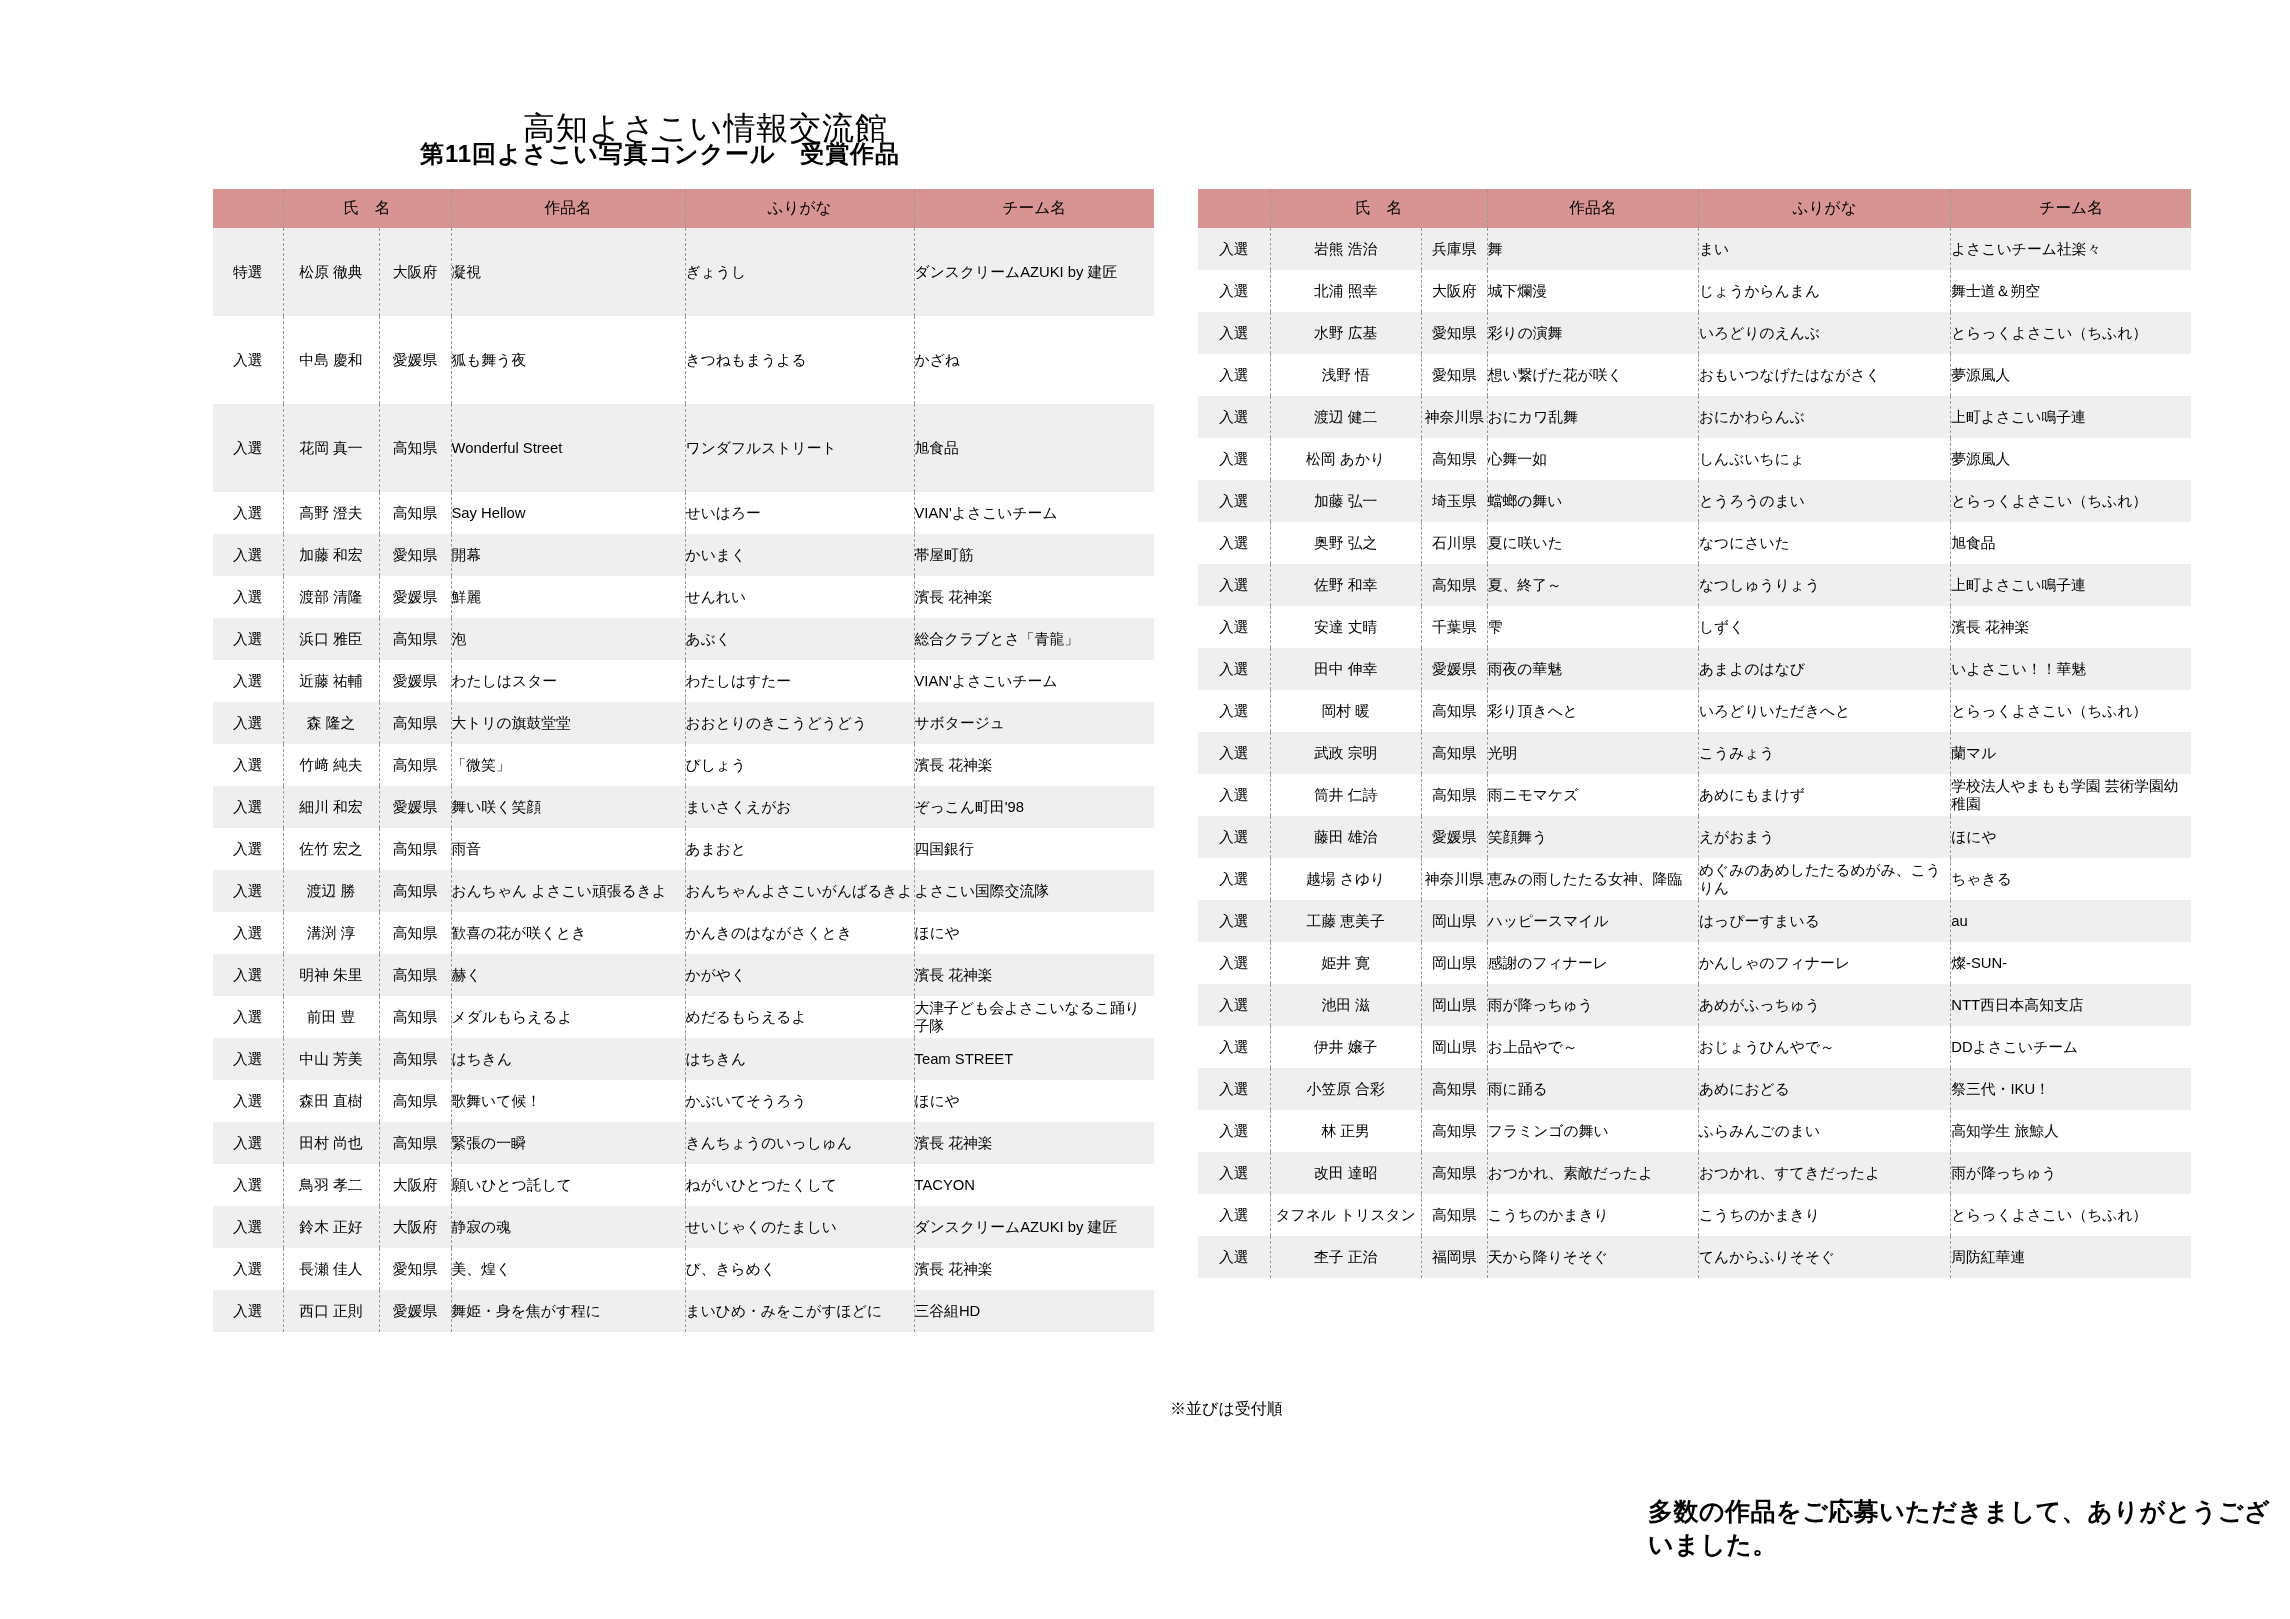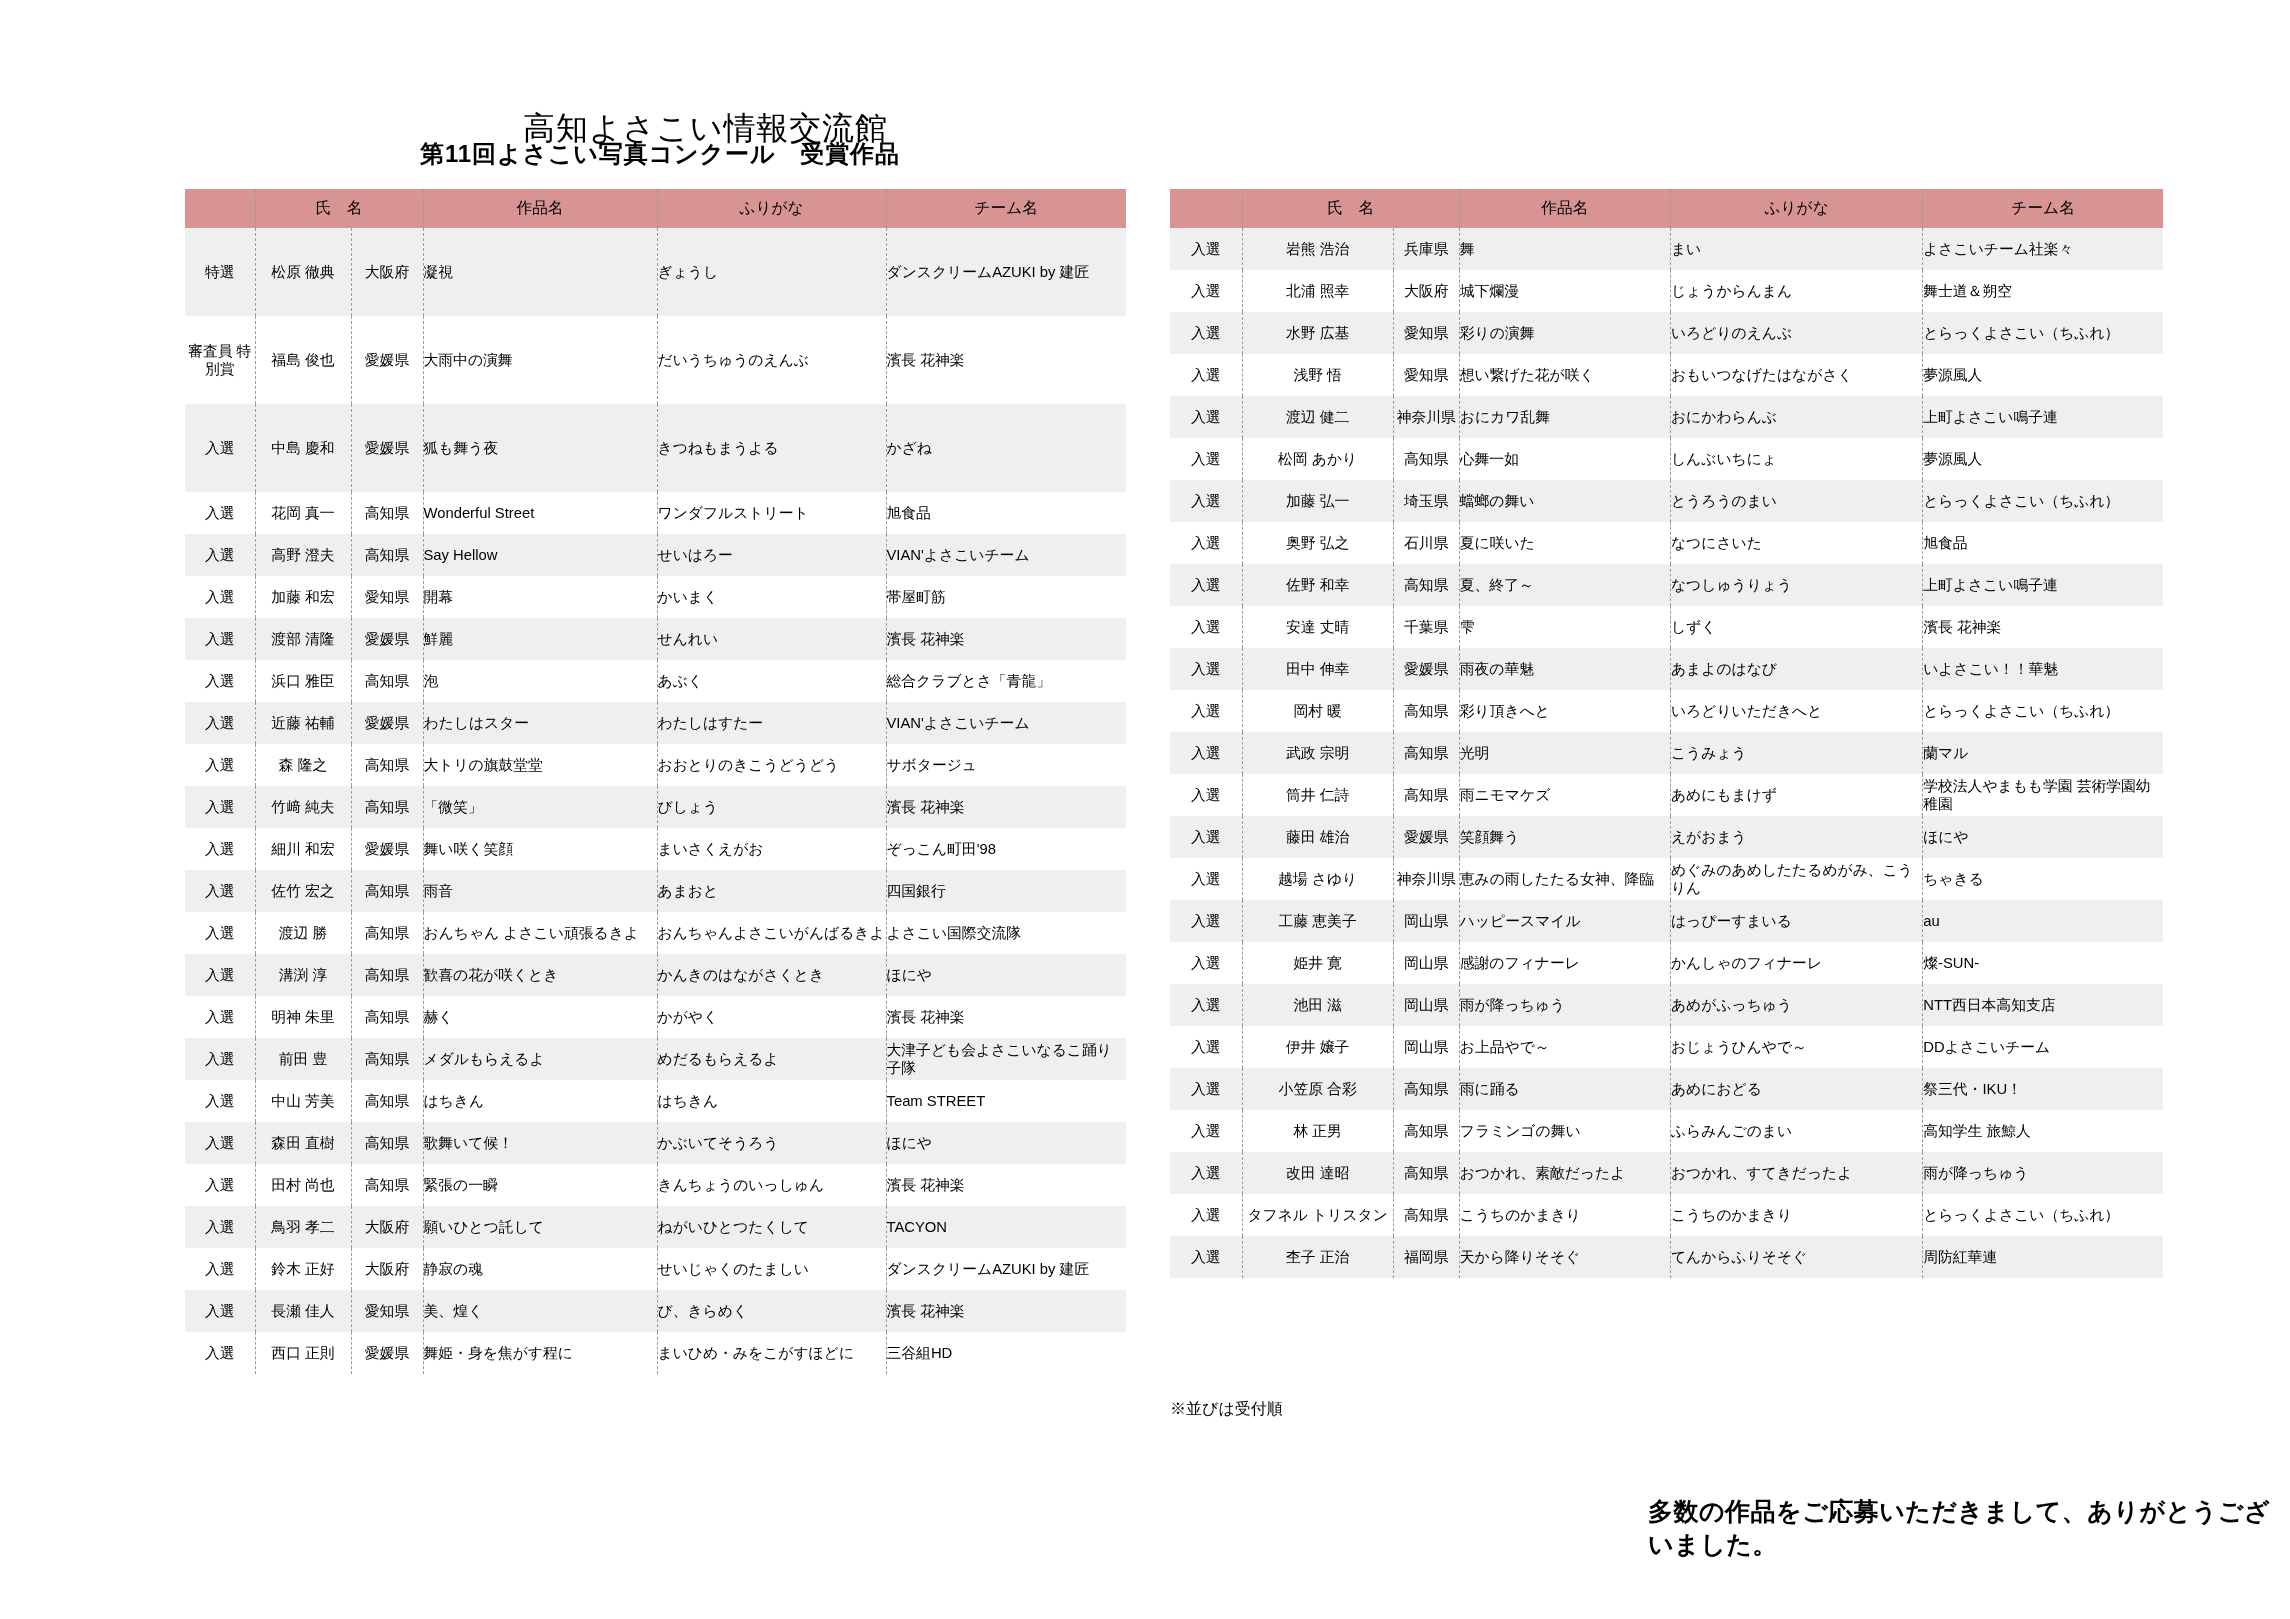--- a/index.html
+++ b/index.html
@@ -3,21 +3,21 @@
 <meta charset="utf-8">
 <style>
   html,body{margin:0;padding:0;}
   body{
     width:2291px;height:1620px;position:relative;background:#ffffff;
     font-family:"Liberation Sans", sans-serif;color:#000;
     -webkit-font-smoothing:antialiased;
   }
   .site-label{position:absolute;left:523px;top:107px;font-size:32px;letter-spacing:0.9px;}
   .doc-title{position:absolute;left:420px;top:138px;font-size:24px;font-weight:bold;letter-spacing:0.9px;}
-  table.awards{position:absolute;border-collapse:collapse;table-layout:fixed;}
+  table.awards{position:absolute;border-collapse:collapse;table-layout:fixed;margin-left:28px;}
   table.tbl-left{left:185px;top:189px;width:941px;}
   table.tbl-right{left:1170px;top:189px;width:993px;}
   table.awards th{
     background:#d79493;height:39px;font-size:15.7px;font-weight:normal;
     text-align:center;vertical-align:middle;padding:0;
   }
   table.awards td{
     font-size:14.8px;vertical-align:middle;padding:0;line-height:18.5px;
     overflow:hidden;
   }
@@ -61,28 +61,20 @@
   <tbody>
       <tr>
     <td class="c-award">特選</td>
     <td class="c-name">松原 徹典</td>
     <td class="c-pref">大阪府</td>
     <td class="c-work">凝視</td>
     <td class="c-kana">ぎょうし</td>
     <td class="c-team">ダンスクリームAZUKI by 建匠</td>
   </tr>
       <tr>
-    <td class="c-award">審査員 特別賞</td>
-    <td class="c-name">福島 俊也</td>
-    <td class="c-pref">愛媛県</td>
-    <td class="c-work">大雨中の演舞</td>
-    <td class="c-kana">だいうちゅうのえんぶ</td>
-    <td class="c-team">濱長 花神楽</td>
-  </tr>
-      <tr>
     <td class="c-award">入選</td>
     <td class="c-name">中島 慶和</td>
     <td class="c-pref">愛媛県</td>
     <td class="c-work">狐も舞う夜</td>
     <td class="c-kana">きつねもまうよる</td>
     <td class="c-team">かざね</td>
   </tr>
       <tr>
     <td class="c-award">入選</td>
     <td class="c-name">花岡 真一</td>

